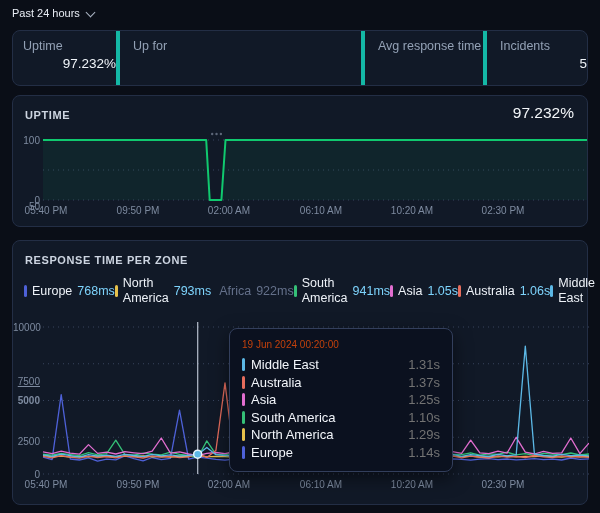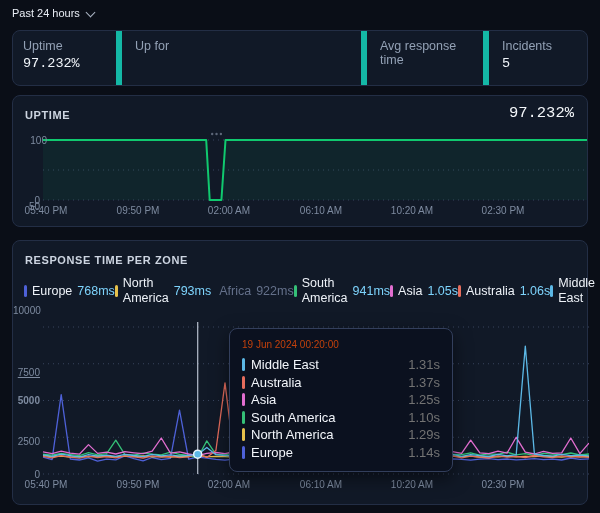--- a/index.html
+++ b/index.html
@@ -3,21 +3,21 @@
 <meta charset="utf-8">
 <style>
   * { margin:0; padding:0; box-sizing:border-box; }
   html,body { background:#0a0e17; }
   .page {
     position:relative; width:600px; height:513px;
     background:#0a0e17; overflow:hidden;
     font-family:"Liberation Sans", sans-serif;
     color:#e8edf4;
   }
-  .mono { font-family:Liberation Mono, monospace; }
+  .mono { font-family:Liberation Sans, sans-serif;text-align:right; }
 
   
   .range-select {
     position:absolute; left:12px; top:3px; height:20px;
     display:flex; align-items:center; gap:7px;
     font-size:11px; color:#e9edf5; cursor:pointer;
   }
   .chev { width:8px; height:8px; position:relative; top:-2px; }
   .chev::before {
     content:""; position:absolute; left:0; top:2px;
@@ -26,21 +26,21 @@
     transform:rotate(45deg);
   }
 
   
   .stats {
     position:absolute; left:12px; top:30px; width:576px; height:56px;
     background:#111927; border:1px solid #232e45; border-radius:8px;
     display:grid; grid-template-columns:103px 245px 122px 1fr;
   }
   .stat-cell { padding:8px 0 0 10px; }
-  .stat-cell + .stat-cell { border-left:6px solid #14b8a6; padding-left:13px; }
+  .stat-cell + .stat-cell { border-left:4px solid #14b8a6; padding-left:13px; }
   .stat-label { font-size:12.5px; color:#93a1b5; margin-bottom:3px; }
   .stat-value { font-size:13.5px; color:#f0f4f9; }
 
   
   .panel {
     position:absolute; left:12px; width:576px;
     background:#111927; border:1px solid #232e45; border-radius:8px;
   }
   .panel-uptime { top:95px; height:132px; }
   .panel-response { top:240px; height:265px; }
@@ -131,21 +131,21 @@
         <line x1="30" y1="44" x2="574" y2="44" stroke="#39455e" stroke-width="1" stroke-dasharray="1 4"></line>
         <line x1="30" y1="74" x2="574" y2="74" stroke="#39455e" stroke-width="1" stroke-dasharray="1 4"></line>
         <line x1="30" y1="104" x2="574" y2="104" stroke="#39455e" stroke-width="1" stroke-dasharray="1 4"></line>
         <path d="M30.0,44.0L193.2,44.0L196.7,104.0L208.4,104.0L212.5,44.0L574.0,44.0L574,104L30,104Z" fill="rgba(16,201,111,0.07)" stroke="none"></path>
         <polyline points="30.0,44.0 193.2,44.0 196.7,104.0 208.4,104.0 212.5,44.0 574.0,44.0" fill="none" stroke="#10c96f" stroke-width="2" stroke-linejoin="round"></polyline>
         <circle cx="199.184" cy="38" r="1.2" fill="#5c6678"></circle>
         <circle cx="203.536" cy="38" r="1.2" fill="#5c6678"></circle>
         <circle cx="207.888" cy="38" r="1.2" fill="#5c6678"></circle>
       </svg>
     <div id="uptime-labels">
-        <div class="ylab" style="top: 39px; margin-left: 7px;">100</div>
+        <div class="ylab" style="top: 39px;">100</div>
         <div class="ylab" style="top: 69px; margin-top: 36px;">50</div>
         <div class="ylab" style="top: 99px;">0</div>
         <div class="xlab" style="left: 1px; top: 109px;">05:40 PM</div>
         <div class="xlab" style="left: 93px; top: 109px;">09:50 PM</div>
         <div class="xlab" style="left: 184px; top: 109px;">02:00 AM</div>
         <div class="xlab" style="left: 276px; top: 109px;">06:10 AM</div>
         <div class="xlab" style="left: 367px; top: 109px;">10:20 AM</div>
         <div class="xlab" style="left: 458px; top: 109px;">02:30 PM</div>
       </div>
   </div>
@@ -197,22 +197,22 @@
         <polyline points="30.0,216.1 39.1,218.6 48.2,153.6 57.3,218.0 66.4,219.0 75.5,216.8 84.6,220.2 93.7,218.2 102.8,218.9 111.9,214.8 121.0,217.6 130.1,219.8 139.2,216.5 148.3,218.6 157.4,217.4 166.5,169.1 175.6,218.2 184.7,216.2 193.8,217.1 202.9,218.4 212.0,219.2 221.1,218.2 230.2,220.1 239.3,217.6 248.4,218.7 257.5,216.8 266.6,218.0 275.7,219.0 284.8,218.3 293.9,217.4 303.0,219.5 312.1,218.4 321.2,217.7 330.3,219.8 339.4,218.7 348.5,218.2 357.6,219.0 366.7,217.1 375.8,218.3 384.9,219.2 394.0,218.2 403.1,218.7 412.2,216.8 421.3,218.0 430.4,218.9 439.5,217.9 448.6,218.4 457.7,219.2 466.8,218.2 475.9,217.6 485.0,218.6 494.1,218.0 503.2,218.9 512.3,218.3 521.4,217.7 530.5,218.7 539.6,218.2 548.7,219.0 557.8,217.0 566.9,218.3 576.0,217.9" fill="none" stroke="#4e61d8" stroke-width="1.3" stroke-linejoin="round"></polyline>
         <polyline points="30.0,214.6 39.1,215.7 48.2,215.1 57.3,216.1 66.4,215.4 75.5,215.8 84.6,214.9 93.7,215.5 102.8,215.9 111.9,215.2 121.0,215.7 130.1,214.8 139.2,215.8 148.3,215.4 157.4,216.1 166.5,215.1 175.6,215.5 184.7,214.0 193.8,215.9 202.9,215.4 212.0,215.7 221.1,216.1 230.2,215.2 239.3,215.8 248.4,214.8 257.5,215.5 266.6,215.9 275.7,215.1 284.8,215.7 293.9,215.4 303.0,216.1 312.1,214.9 321.2,215.5 330.3,215.8 339.4,215.2 348.5,215.9 357.6,215.4 366.7,215.7 375.8,214.8 384.9,216.1 394.0,215.5 403.1,215.1 412.2,215.8 421.3,215.4 430.4,215.9 439.5,214.9 448.6,215.7 457.7,215.2 466.8,216.1 475.9,215.5 485.0,215.8 494.1,215.1 503.2,215.9 512.3,215.4 521.4,215.7 530.5,214.8 539.6,215.5 548.7,216.1 557.8,215.2 566.9,215.8 576.0,215.4" fill="none" stroke="#e7c14b" stroke-width="1.3" stroke-linejoin="round"></polyline>
         <polyline points="30.0,213.2 39.1,214.2 48.2,212.4 57.3,213.6 66.4,214.6 75.5,211.7 84.6,213.9 93.7,212.7 102.8,199.2 111.9,213.6 121.0,214.2 130.1,212.1 139.2,213.2 148.3,213.9 157.4,211.2 166.5,213.4 175.6,214.5 184.7,216.8 193.8,199.9 202.9,213.3 212.0,213.9 221.1,211.7 230.2,214.2 239.3,212.7 248.4,213.6 257.5,210.9 266.6,213.2 275.7,214.0 284.8,212.0 293.9,213.7 303.0,214.3 312.1,198.5 321.2,213.4 330.3,212.4 339.4,214.2 348.5,213.0 357.6,213.6 366.7,211.7 375.8,213.9 384.9,212.7 394.0,214.5 403.1,212.1 412.2,213.3 421.3,214.0 430.4,200.7 439.5,213.2 448.6,213.7 457.7,211.8 466.8,214.2 475.9,212.9 485.0,213.4 494.1,211.2 503.2,213.9 512.3,212.6 521.4,214.5 530.5,212.3 539.6,213.2 548.7,213.6 557.8,212.0 566.9,214.0 576.0,213.0" fill="none" stroke="#35c077" stroke-width="1.3" stroke-linejoin="round"></polyline>
         <polyline points="30.0,210.9 39.1,212.7 48.2,210.2 57.3,212.1 66.4,213.2 75.5,203.6 84.6,212.4 93.7,211.2 102.8,213.0 111.9,210.7 121.0,211.8 130.1,212.7 139.2,210.1 148.3,197.0 157.4,212.1 166.5,210.9 175.6,213.0 184.7,214.6 193.8,212.4 202.9,211.5 212.0,212.7 221.1,210.7 230.2,202.1 239.3,211.8 248.4,213.0 257.5,210.1 266.6,212.1 275.7,211.2 284.8,205.1 293.9,212.4 303.0,213.3 312.1,210.7 321.2,211.8 330.3,212.7 339.4,210.1 348.5,212.1 357.6,213.0 366.7,210.9 375.8,203.6 384.9,211.8 394.0,212.7 403.1,210.4 412.2,212.1 421.3,211.5 430.4,213.0 439.5,210.7 448.6,212.4 457.7,199.2 466.8,211.8 475.9,212.7 485.0,210.1 494.1,212.1 503.2,196.3 512.3,211.2 521.4,213.0 530.5,210.4 539.6,212.4 548.7,211.8 557.8,197.0 566.9,212.7 576.0,202.1" fill="none" stroke="#e26ed0" stroke-width="1.3" stroke-linejoin="round"></polyline>
         <polyline points="30.0,215.4 39.1,216.8 48.2,214.6 57.3,216.1 66.4,217.1 75.5,215.1 84.6,216.5 93.7,215.7 102.8,216.8 111.9,214.8 121.0,215.9 130.1,217.0 139.2,214.9 148.3,216.2 157.4,215.4 166.5,216.7 175.6,215.8 184.7,212.9 193.8,216.4 202.9,209.5 212.0,141.9 221.1,216.1 230.2,215.1 239.3,216.8 248.4,215.7 257.5,216.2 266.6,214.5 275.7,216.5 284.8,215.4 293.9,215.9 303.0,217.0 312.1,214.8 321.2,216.4 330.3,215.2 339.4,216.1 348.5,216.8 357.6,214.9 366.7,215.8 375.8,216.5 384.9,214.6 394.0,216.2 403.1,215.4 412.2,216.7 421.3,215.7 430.4,215.9 439.5,214.8 448.6,216.8 457.7,215.1 466.8,216.1 475.9,217.0 485.0,214.9 494.1,216.2 503.2,215.4 512.3,216.5 521.4,214.5 530.5,215.9 539.6,216.7 548.7,214.8 557.8,216.1 566.9,215.7 576.0,216.4" fill="none" stroke="#e66d5d" stroke-width="1.3" stroke-linejoin="round"></polyline>
         <polyline points="30.0,213.9 39.1,215.4 48.2,213.2 57.3,214.6 66.4,216.1 75.5,213.6 84.6,215.1 93.7,214.2 102.8,215.4 111.9,213.3 121.0,214.5 130.1,215.7 139.2,213.4 148.3,214.8 157.4,213.9 166.5,215.2 175.6,214.3 184.7,213.7 193.8,206.5 202.9,213.7 212.0,214.5 221.1,214.9 230.2,213.6 239.3,215.4 248.4,214.2 257.5,214.8 266.6,213.0 275.7,215.1 284.8,213.9 293.9,214.5 303.0,215.5 312.1,213.3 321.2,214.9 330.3,213.7 339.4,214.6 348.5,215.4 357.6,213.4 366.7,214.3 375.8,215.1 384.9,213.2 394.0,214.8 403.1,213.9 412.2,215.2 421.3,214.2 430.4,214.5 439.5,213.3 448.6,215.4 457.7,213.6 466.8,214.6 475.9,215.5 485.0,213.4 494.1,214.8 503.2,213.9 512.3,105.1 521.4,213.0 530.5,214.5 539.6,215.2 548.7,213.3 557.8,214.6 566.9,214.2 576.0,214.9" fill="none" stroke="#5cb8e6" stroke-width="1.3" stroke-linejoin="round"></polyline>
         <line x1="184.6818" y1="81" x2="184.6818" y2="233" stroke="#c6cedb" stroke-width="1.3" opacity="0.85"></line>
         <circle cx="184.6818" cy="213.155" r="4" fill="#5cb8e6" stroke="#eaf5fc" stroke-width="1.5"></circle>
       </svg>
     <div id="response-labels">
-        <div class="ylab" style="top: 64px; text-align: center;">10000</div>
-        <div class="ylab" style="top: 126px; text-decoration: underline;">7500</div>
+        <div class="ylab" style="top: 81px; text-align: center;">10000</div>
+        <div class="ylab" style="top: 135px; text-decoration: underline;">7500</div>
         <div class="ylab" style="top: 154px; font-weight: bold;">5000</div>
         <div class="ylab" style="top: 195px;">2500</div>
         <div class="ylab" style="top: 228px;">0</div>
         <div class="xlab" style="left: 1px; top: 238px;">05:40 PM</div>
         <div class="xlab" style="left: 93px; top: 238px;">09:50 PM</div>
         <div class="xlab" style="left: 184px; top: 238px;">02:00 AM</div>
         <div class="xlab" style="left: 276px; top: 238px;">06:10 AM</div>
         <div class="xlab" style="left: 367px; top: 238px;">10:20 AM</div>
         <div class="xlab" style="left: 458px; top: 238px;">02:30 PM</div>
       </div>

